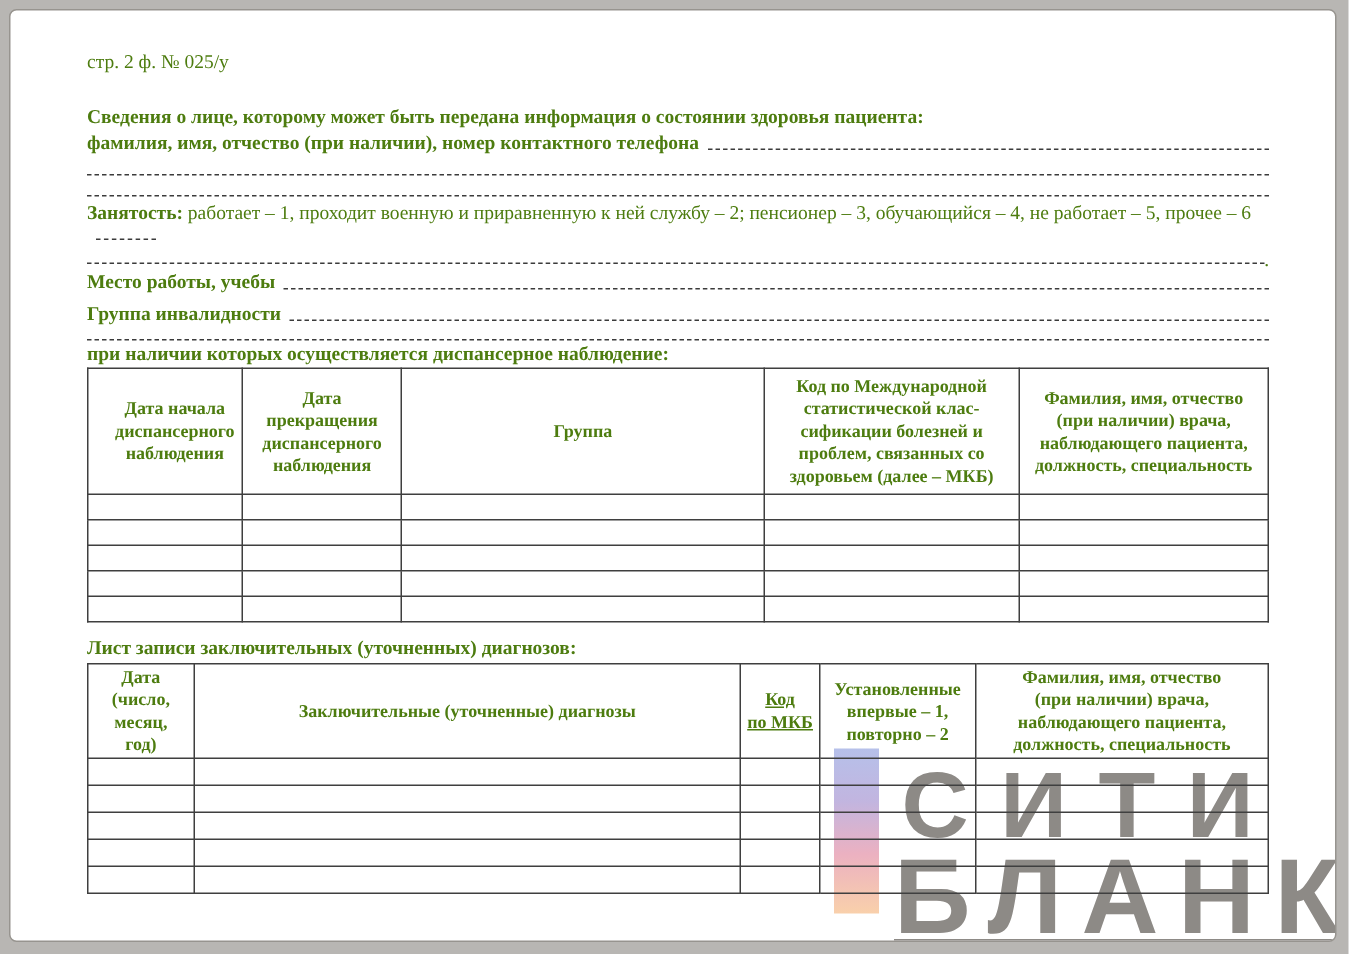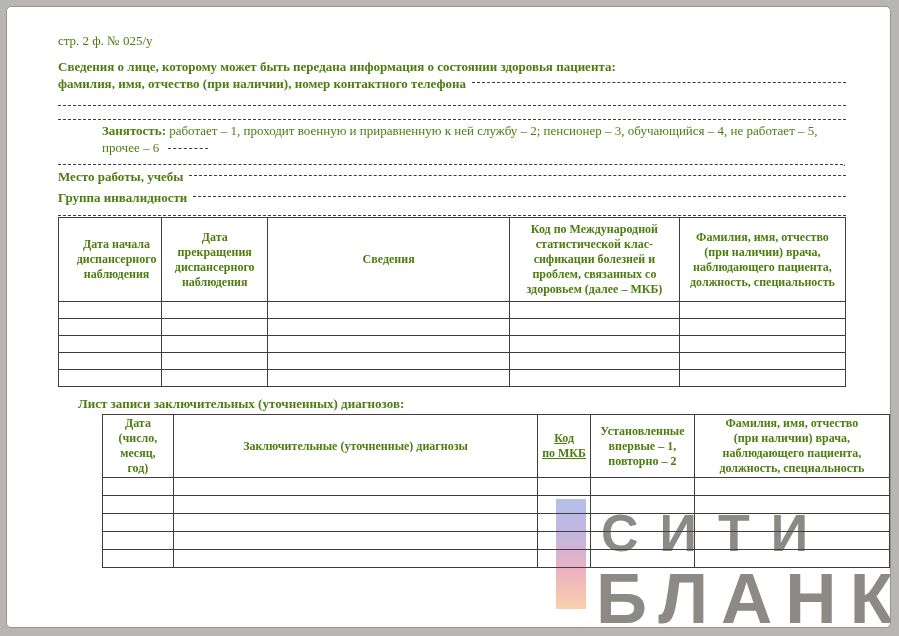--- a/index.html
+++ b/index.html
@@ -18,30 +18,30 @@
   .watermark{position:absolute;inset:0;z-index:1;}
   .wm-bar{
     position:absolute;left:549px;top:492px;width:30px;height:110px;
     opacity:.85;
   }
   .wm-word{
     position:absolute;
     font-family:"Liberation Sans", sans-serif;font-weight:bold;
     line-height:1;white-space:nowrap;
   }
-  .wm-word.l1{left:594px;top:500px;font-size:52px;letter-spacing:21px;}
+  .wm-word.l1{left:594px;top:500px;font-size:62px;letter-spacing:21px;}
   .wm-word.l2{left:589px;top:556px;font-size:71px;letter-spacing:13px;text-decoration:underline;}
   
   .content{
     position:relative;z-index:2;
     padding:0 46px 0 51px;width:788px;box-sizing:content-box;
     color:#4d7c0f;font-size:13px;line-height:17px;
   }
   .b{font-weight:bold;}
-  .line{display:flex;align-items:center;}
+  .line{display:flex;align-items:flex-end;}
   .fill{flex:1;height:0;border-bottom:1px dashed #3b3b3b;margin:0 0 3px 6px;min-width:20px;}
   .rule{height:13px;border-bottom:1px dashed #3b3b3b;}
   .rule-row{display:flex;align-items:flex-end;}
   .rule-row .fill{margin-left:0;}
   .nowrap{white-space:nowrap;}
   
   table{border-collapse:collapse;width:788px;table-layout:fixed;background:transparent;}
   th,td{
     border:1px solid #3f3f3f;background:transparent;
     font-size:12px;line-height:15px;padding:1px 3px;
@@ -52,23 +52,23 @@
   #t1 tbody tr{height:17px;}
   #t2 thead tr{height:62px;}
   #t2 tbody tr{height:18px;}
   
   #t1 .c1{width:13.1%;padding-left:16px;} #t1 .c2{width:13.5%;} #t1 .c3{width:30.7%;}
   #t1 .c4{width:21.6%;} #t1 .c5{width:21.1%;}
   
   #t2 .c1{width:9.0%;}  #t2 .c2{width:46.3%;} #t2 .c3{width:6.7%;text-decoration:underline;}
   #t2 .c4{width:13.2%;} #t2 .c5{width:24.8%;}
   
-  .mt25{margin-top:25px;} .mt9{margin-top:9px;} .mt4{margin-top:4px;}
-  .mt5{margin-top:5px;} .mt2{margin-top:2px;margin-left:44px;} .mt1{margin-top:1px;}
-  .mt8{margin-top:8px;margin-left:20px;}
+  .mt25{margin-top:25px;} .mt9{margin-top:20px;} .mt4{margin-top:4px;}
+  .mt5{margin-top:5px;} .mt2{margin-top:2px;} .mt1{margin-top:1px;}
+  .mt8{margin-top:8px;}
 </style>
 </head>
 <body>
 
 <div class="page">
 
   <div class="watermark">
     <div class="wm-bar" id="wm-bar" style="background: linear-gradient(rgb(169, 181, 230) 0%, rgb(183, 168, 218) 32%, rgb(232, 163, 182) 64%, rgb(248, 200, 156) 100%);"></div>
     <div class="wm-word l1" style="color: rgb(141, 138, 134);">СИТИ</div>
     <div class="wm-word l2" style="color: rgb(141, 138, 134);">БЛАНК</div>
@@ -105,39 +105,40 @@
     </div>
 
     <div class="line mt4">
       <span class="b nowrap">Группа  инвалидности</span>
       <span class="fill"></span>
     </div>
 
     <div class="rule" style="height:9px;"></div>
 
 
+    <div class="b">при наличии которых осуществляется диспансерное наблюдение:</div>
 
     <table id="t1" class="mt1">
       <colgroup>
         <col class="c1">
           <col class="c2">
           <col class="c3">
           <col class="c4">
           <col class="c5">
       </colgroup>
       <thead>
         <tr>
           <th class="c1">Дата начала
 диспансерного
 наблюдения</th>
           <th class="c2">Дата
 прекращения
 диспансерного
 наблюдения</th>
-          <th class="c3">Сведения</th>
+          <th class="c3">Группа</th>
           <th class="c4">Код по Международной
 статистической клас-
 сификации болезней и
 проблем, связанных со
 здоровьем (далее – МКБ)</th>
           <th class="c5">Фамилия, имя, отчество
 (при наличии) врача,
 наблюдающего пациента,
 должность, специальность</th>
         </tr>

